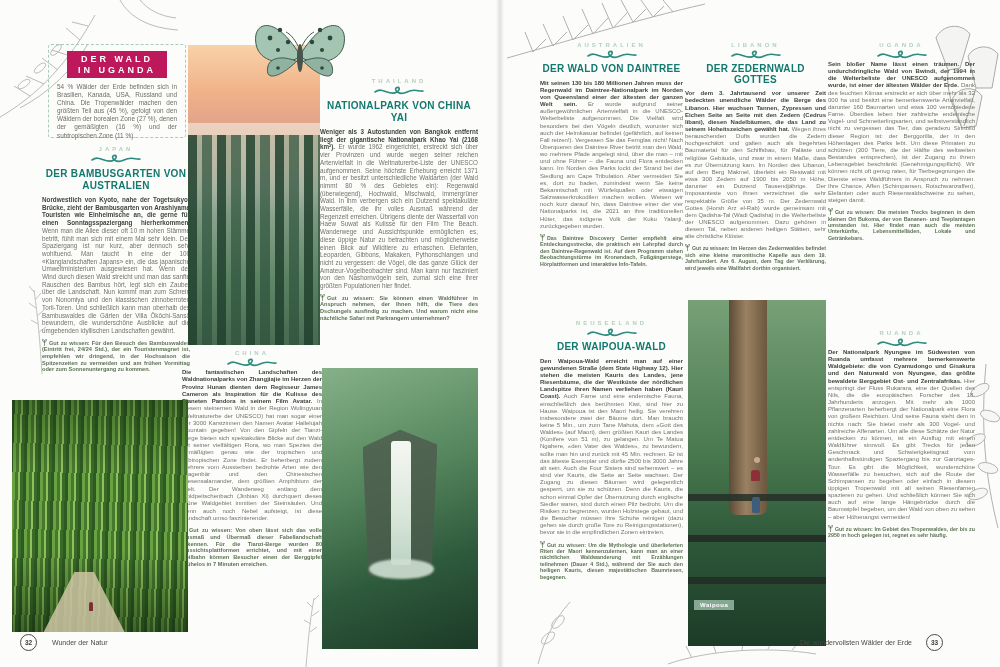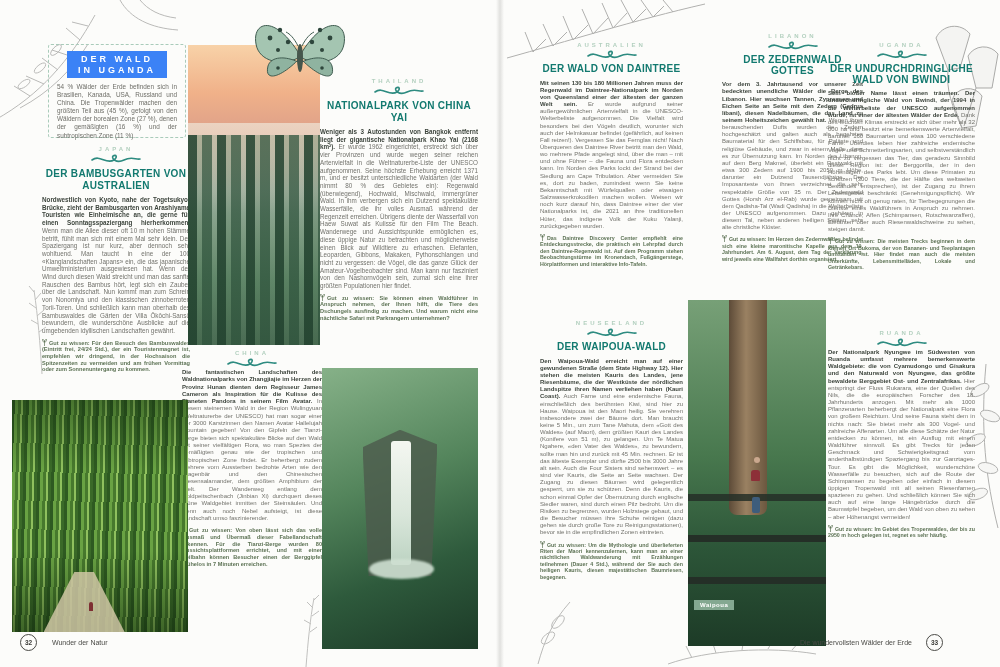--- a/index.html
+++ b/index.html
@@ -5,21 +5,21 @@
   html,body{margin:0;padding:0;background:#e8e8e4;}
   #spread{position:relative;width:1000px;height:667px;background:#fcfcfa;overflow:hidden;
           font-family:"Liberation Sans",sans-serif;}
   .deco{position:absolute;pointer-events:none;}
   .deco path,.deco line,.deco ellipse,.deco circle{vector-effect:non-scaling-stroke;}
   #gutter{position:absolute;left:496px;top:0;width:8px;height:667px;
           background:linear-gradient(90deg,rgba(0,0,0,0),rgba(60,60,55,.14) 50%,rgba(0,0,0,0));}
   
   #stats-box{position:absolute;left:48px;top:44px;width:138px;height:94px;
              border:1px dashed #a9cbba;border-radius:3px;padding:6px 8px 4px;box-sizing:border-box;}
-  #stats-title{width:100px;margin:0 auto;background:#3b82f6;color:#ffffff;text-align:center;
+  #stats-title{width:100px;margin:0 auto;background:#be185d;color:#ffffff;text-align:center;
                font-weight:bold;font-size:9px;line-height:11px;letter-spacing:3px;padding:3px 0 2px;}
   #stats-body{margin-top:5px;font-size:6.4px;line-height:8.1px;color:#6e6e68;text-align:justify;}
   
   .article{position:absolute;text-align:center;overflow:hidden;}
   .country{font-size:6px;font-weight:bold;letter-spacing:3px;color:#b3d0bf;}
   .flourish{display:block;margin:1px auto 0;}
   .title{font-weight:bold;color:#12796f;font-size:10px;line-height:11.5px;letter-spacing:.3px;margin:3px 0 5px;}
   .copy{text-align:justify;font-size:6.3px;line-height:7.7px;color:#72726c;}
   .copy strong{color:#3c443c;}
   .tip{margin-top:4px;text-align:justify;font-size:5.6px;line-height:6.7px;font-weight:bold;color:#5d7355;}
@@ -257,21 +257,21 @@
       <strong>Den Waipoua-Wald erreicht man auf einer gewundenen Straße (dem State Highway 12). Hier stehen die meisten Kauris des Landes, jene Riesenbäume, die der Westküste der nördlichen Landspitze ihren Namen verliehen haben (Kauri Coast).</strong>
       <span>Auch Farne und eine endemische Fauna, einschließlich des berühmten Kiwi, sind hier zu Hause. Waipoua ist den Maori heilig. Sie verehren insbesondere zwei der Bäume dort. Man braucht keine 5 Min., um zum Tane Mahuta, dem «Gott des Waldes» (auf Maori), dem größten Kauri des Landes (Konifere von 51 m), zu gelangen. Um Te Matua Ngahere, «den Vater des Waldes», zu bewundern, sollte man hin und zurück mit 45 Min. rechnen. Er ist das älteste Exemplar und dürfte 2500 bis 3000 Jahre alt sein. Auch die Four Sisters sind sehenswert – es sind vier Kauris, die Seite an Seite wachsen. Der Zugang zu diesen Bäumen wird gelegentlich gesperrt, um sie zu schützen. Denn die Kauris, die schon einmal Opfer der Übernutzung durch englische Siedler waren, sind durch einen Pilz bedroht. Um die Risiken zu begrenzen, wurden Holzstege gebaut, und die Besucher müssen ihre Schuhe reinigen (dazu gehen sie durch große Tore zu Reinigungsstationen), bevor sie in die empfindlichen Zonen eintreten.</span>
     </p>
     <div class="tip">
       <svg class="tipicon" width="5" height="7" viewBox="0 0 5 7">
           <path d="M2.5,7 V2 M2.5,3 C1,3 .2,2 .2,.5 C2,.5 2.5,1.4 2.5,3 M2.5,3 C4,3 4.8,2 4.8,.5 C3,.5 2.5,1.4 2.5,3" stroke="#5d7355" fill="none" stroke-width=".7"></path>
         </svg><span>Gut zu wissen: Um die Mythologie und überlieferten Riten der Maori kennenzulernen, kann man an einer nächtlichen Waldwanderung mit Erzählungen teilnehmen (Dauer 4 Std.), während der Sie auch den heiligen Kauris, diesen majestätischen Baumriesen, begegnen.</span>
     </div>
   </div>
 
-  <div class="article rp" style="left:685px;top:33px;width:141px;max-height:254px;margin-left:37px;">
+  <div class="article rp" style="left:685px;top:42px;width:141px;max-height:254px;">
     <div class="country">LIBANON</div>
     <svg class="flourish" width="52" height="12" viewBox="0 0 52 12">
         <path d="M2,7 C10,1 16,12 24,7 C28,4 26,1 23,3 C21,5 26,11 34,7 C42,3 46,7 50,6" stroke="#2d8b80" fill="none" stroke-width="1.6" stroke-linecap="round"></path>
       </svg>
     <div class="title">DER ZEDERNWALD GOTTES</div>
     <p class="copy" style="margin:0;">
       <strong>Vor dem 3. Jahrtausend vor unserer Zeit bedeckten unendliche Wälder die Berge des Libanon. Hier wuchsen Tannen, Zypressen und Eichen Seite an Seite mit den Zedern (Cedrus libani), diesen Nadelbäumen, die das Land zu seinem Hoheitszeichen gewählt hat.</strong>
       <span>Wegen ihres berauschenden Dufts wurden die Zedern hochgeschätzt und galten auch als begehrtes Baumaterial für den Schiffsbau, für Paläste und religiöse Gebäude, und zwar in einem Maße, dass es zur Übernutzung kam. Im Norden des Libanon, auf dem Berg Makmel, überlebt ein Restwald mit etwa 300 Zedern auf 1900 bis 2050 m Höhe, darunter ein Dutzend Tausendjährige. Der Imposanteste von ihnen verzeichnet die sehr respektable Größe von 35 m. Der Zedernwald Gottes (Horsh Arz el-Rab) wurde gemeinsam mit dem Qadisha-Tal (Wadi Qadisha) in die Welterbeliste der UNESCO aufgenommen. Dazu gehören in diesem Tal, neben anderen heiligen Stätten, sehr alte christliche Klöster.</span>
     </p>
     <div class="tip">
@@ -290,21 +290,20 @@
     <div class="person-torso"></div>
     <div class="person-legs"></div>
     <div class="caption-chip">Waipoua</div>
   </div>
 
   <div class="article rp" style="left:828px;top:42px;width:147px;max-height:284px;">
     <div class="country">UGANDA</div>
     <svg class="flourish" width="52" height="12" viewBox="0 0 52 12">
         <path d="M2,7 C10,1 16,12 24,7 C28,4 26,1 23,3 C21,5 26,11 34,7 C42,3 46,7 50,6" stroke="#2d8b80" fill="none" stroke-width="1.6" stroke-linecap="round"></path>
       </svg>
-    <div class="title">DER UNDURCHDRINGLICHE WALD VON BWINDI</div>
     <p class="copy" style="margin:0;">
       <strong>Sein bloßer Name lässt einen träumen. Der undurchdringliche Wald von Bwindi, der 1994 in die Welterbeliste der UNESCO aufgenommen wurde, ist einer der ältesten Wälder der Erde.</strong>
       <span>Dank des feuchten Klimas erstreckt er sich über mehr als 32 000 ha und besitzt eine bemerkenswerte Artenvielfalt, darunter 160 Baumarten und etwa 100 verschiedene Farne. Überdies leben hier zahlreiche endemische Vogel- und Schmetterlingsarten, und selbstverständlich nicht zu vergessen das Tier, das geradezu Sinnbild dieser Region ist: der Berggorilla, der in den Höhenlagen des Parks lebt. Um diese Primaten zu schützen (300 Tiere, die der Hälfte des weltweiten Bestandes entsprechen), ist der Zugang zu ihrem Lebensgebiet beschränkt (Genehmigungspflicht). Wir können nicht oft genug raten, für Tierbegegnungen die Dienste eines Waldführers in Anspruch zu nehmen. Ihre Chance, Affen (Schimpansen, Rotschwanzaffen), Elefanten oder auch Riesenwaldschweine zu sehen, steigen damit.</span>
     </p>
     <div class="tip">
       <svg class="tipicon" width="5" height="7" viewBox="0 0 5 7">
           <path d="M2.5,7 V2 M2.5,3 C1,3 .2,2 .2,.5 C2,.5 2.5,1.4 2.5,3 M2.5,3 C4,3 4.8,2 4.8,.5 C3,.5 2.5,1.4 2.5,3" stroke="#5d7355" fill="none" stroke-width=".7"></path>
         </svg><span>Gut zu wissen: Die meisten Trecks beginnen in dem kleinen Ort Bukoma, der von Bananen- und Teeplantagen umstanden ist. Hier findet man auch die meisten Unterkünfte, Lebensmittelläden, Lokale und Getränkebars.</span>
     </div>
   </div>

